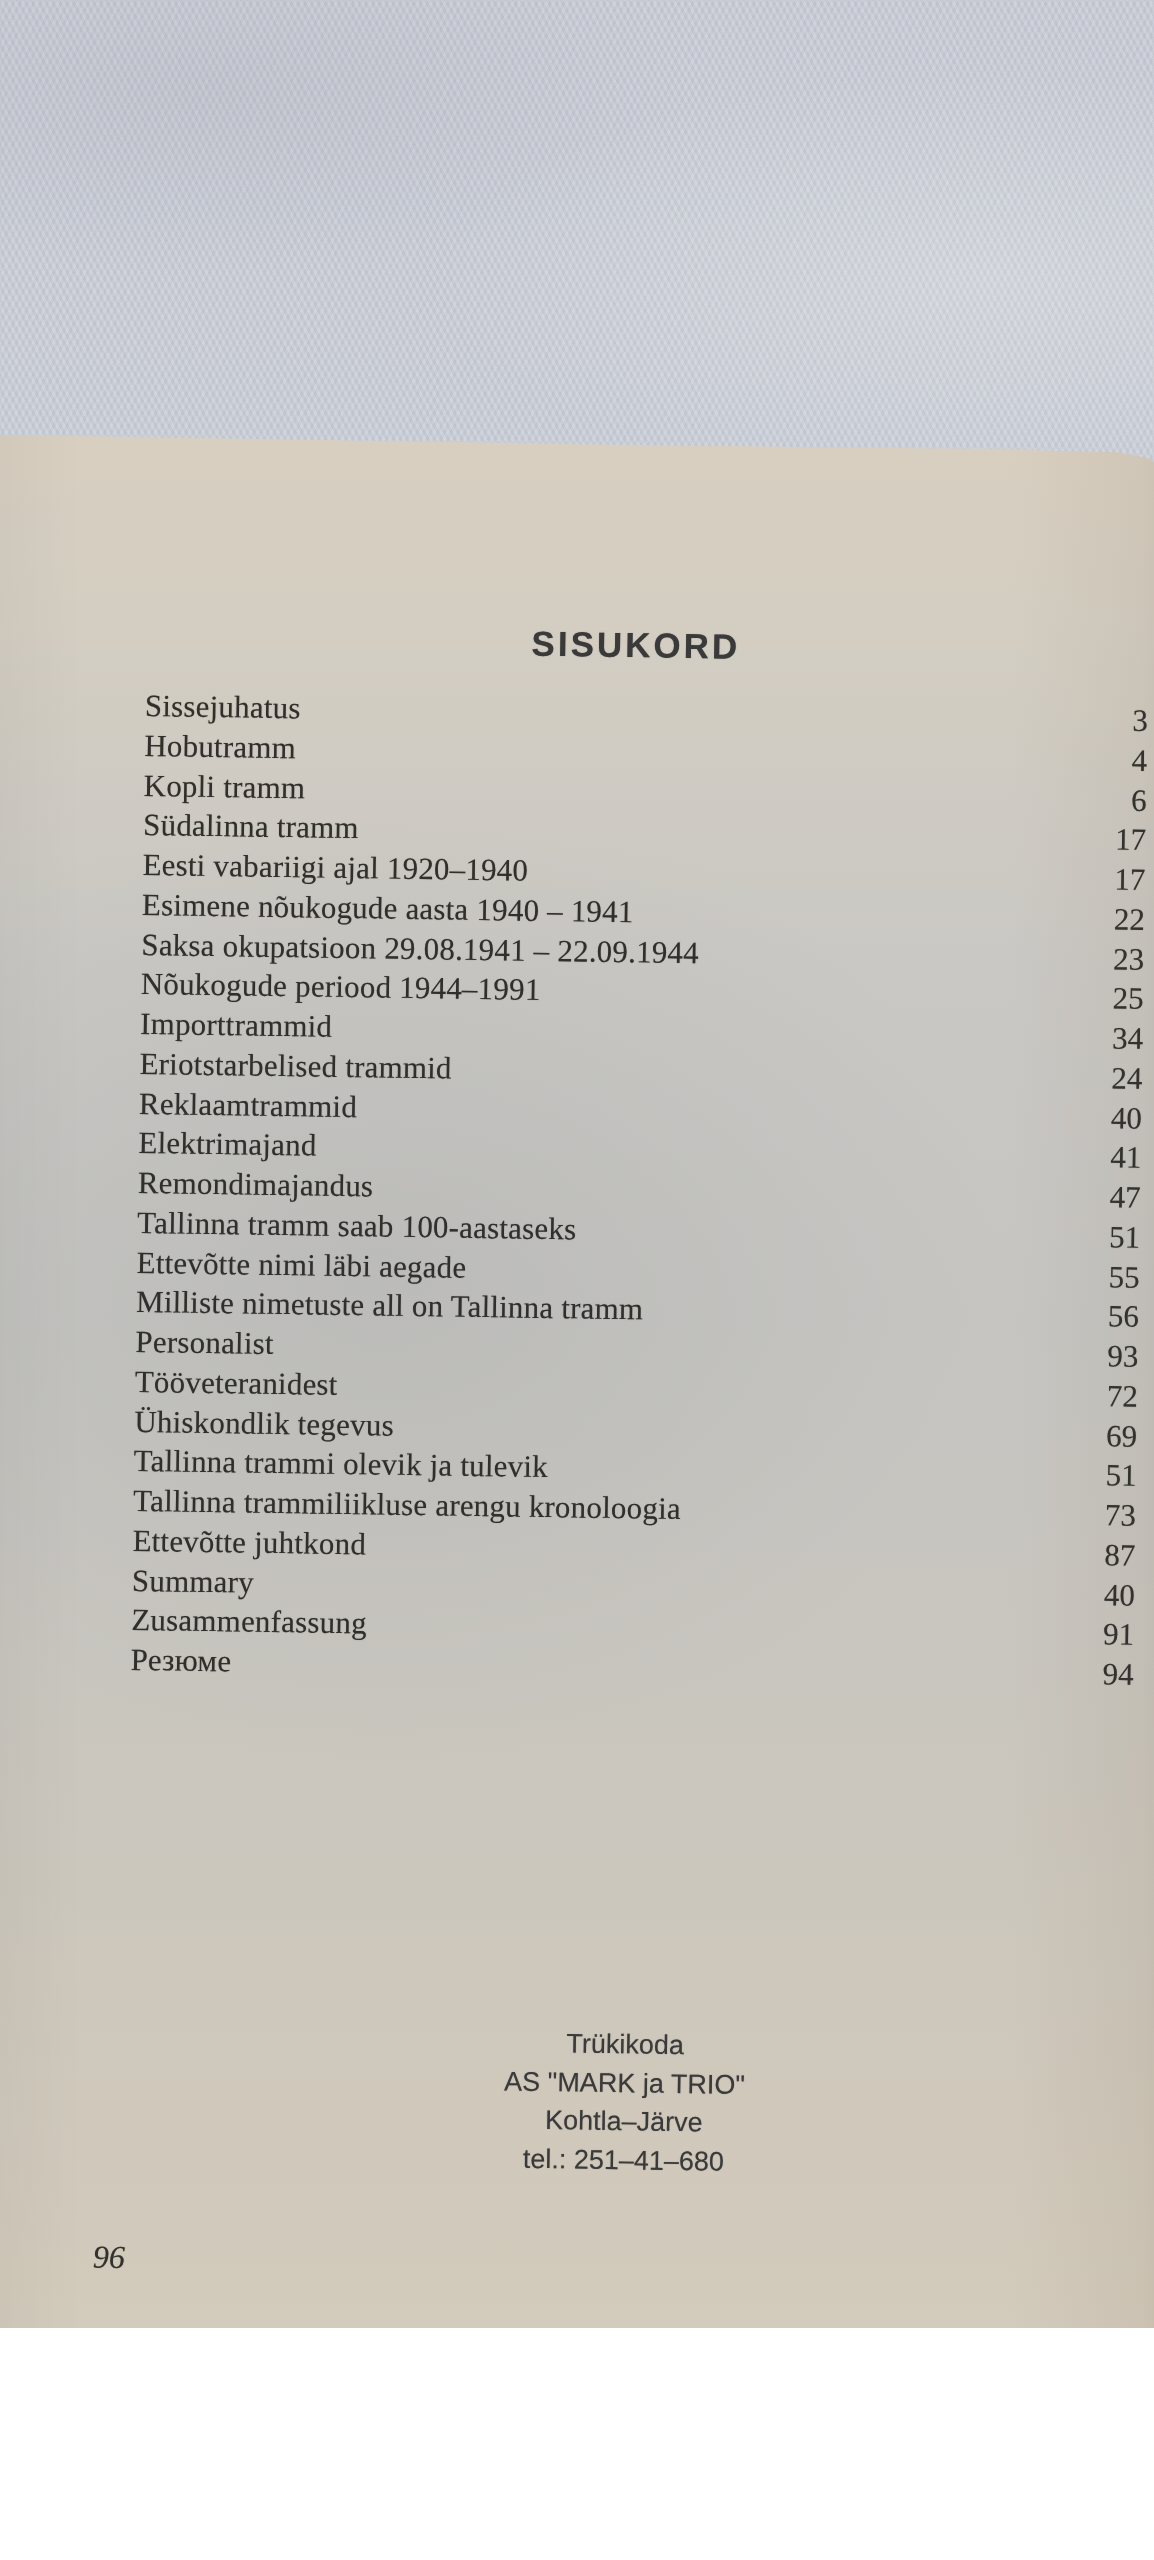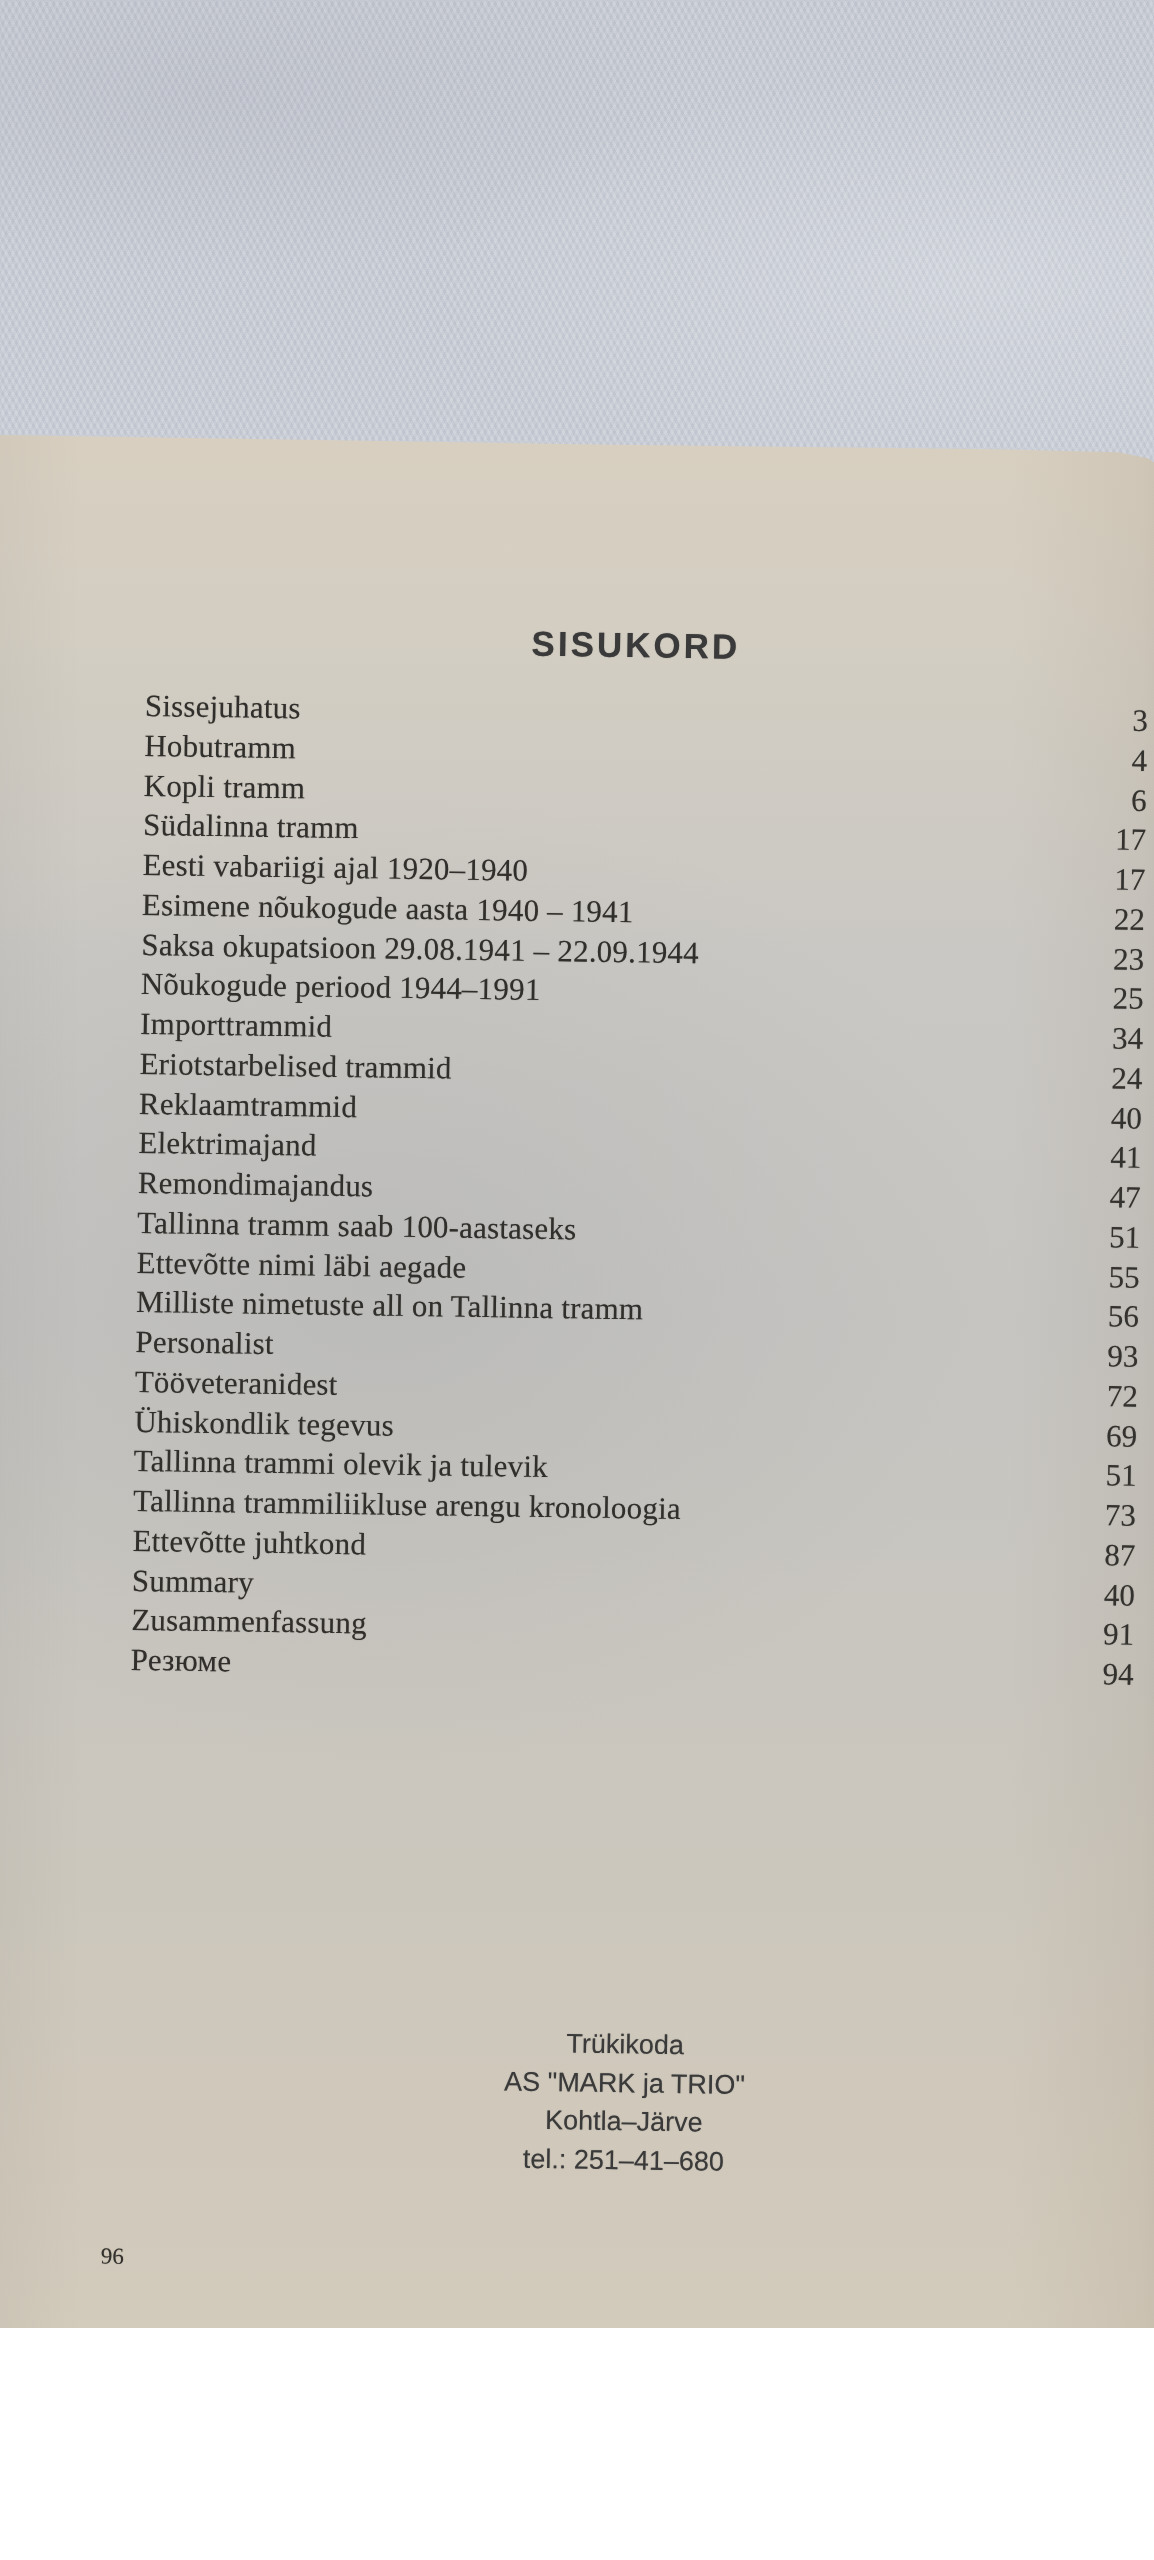--- a/index.html
+++ b/index.html
@@ -93,24 +93,25 @@
     text-align: center;
     font-family: "Liberation Sans", sans-serif;
     font-size: 27px;
     color: #3a3a3a;
   }
   .printer-line {
     height: 38.6px; line-height: 38.6px;
     text-shadow: 0 0 1px rgba(58,58,58,0.5);
   }
   .folio {
-    position: absolute; left: 124px; top: 2237px;
-    font-size: 23px; line-height: 40px;
+    position: absolute; left: 116px; top: 2237px;
+    font-size: 32px; line-height: 40px;
     color: #33312d;
     text-shadow: 0 0 1px rgba(51,49,45,0.45);
+    font-style: italic;
   }
 </style>
 </head>
 <body>
 
 <div class="photo">
 
   <div class="shadow-bottom"></div>
   <div class="shadow-bottom-right"></div>
 

